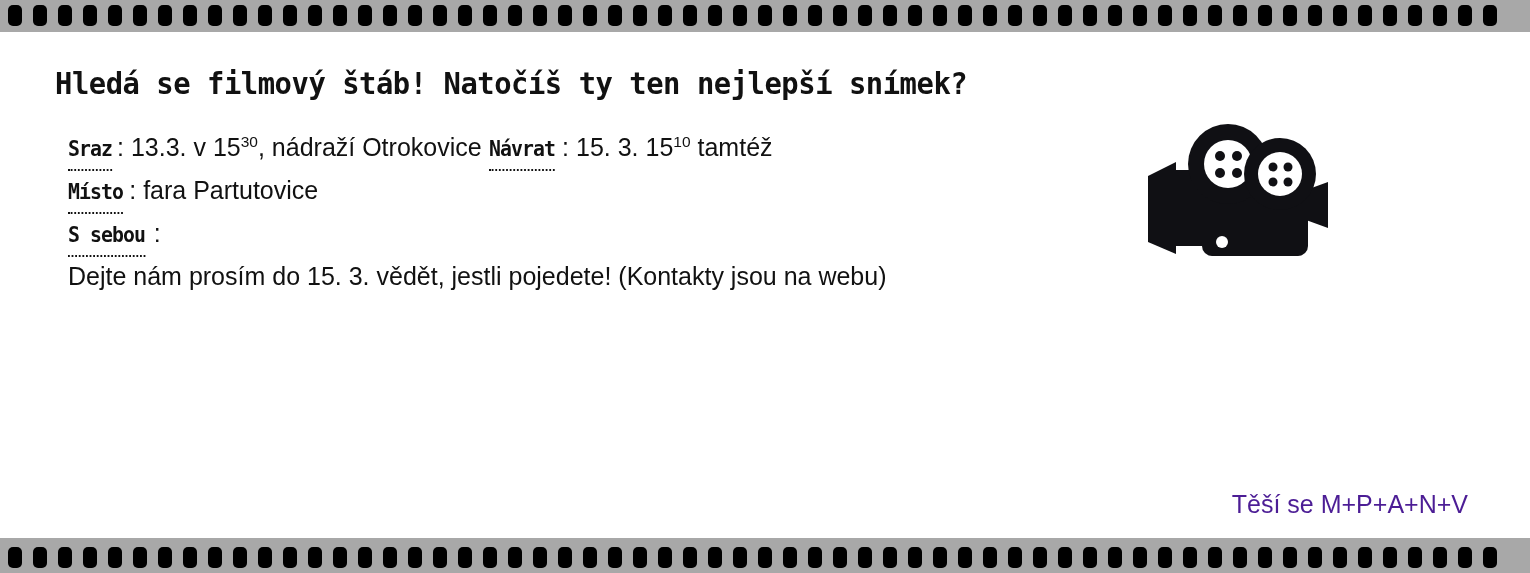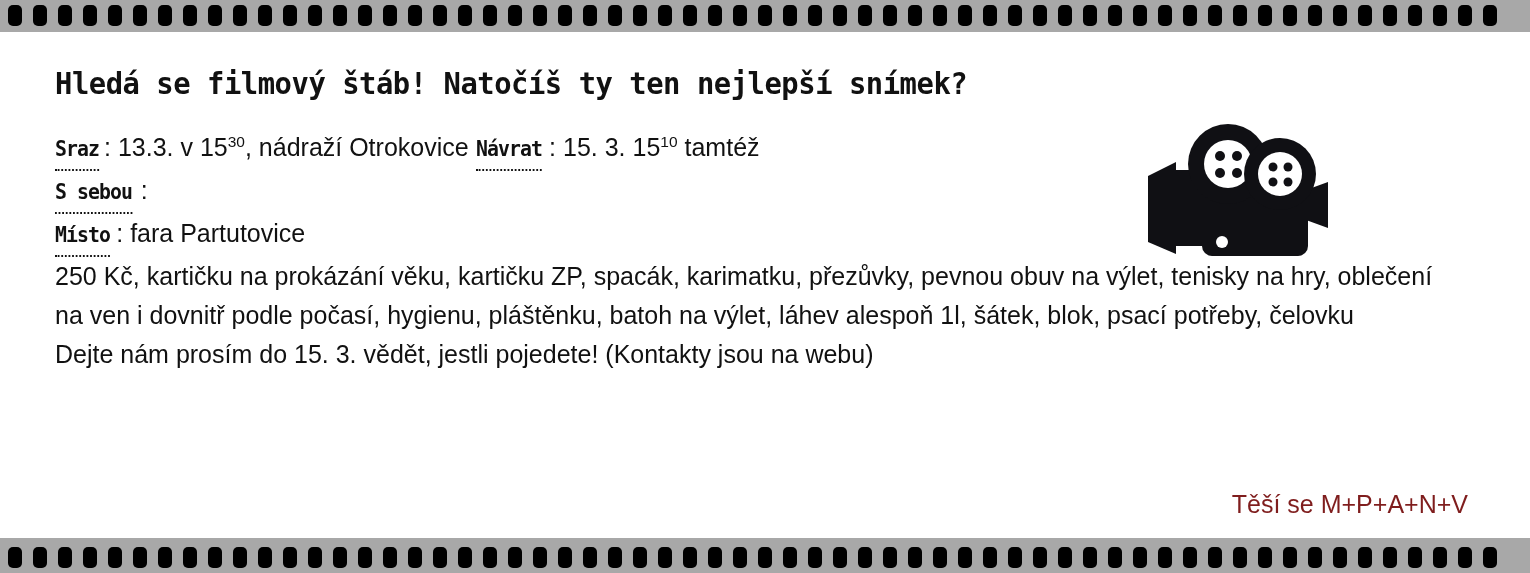--- a/index.html
+++ b/index.html
@@ -77,20 +77,21 @@
     left: 55px;
     top: 96px;
     width: 1410px;
     color: #111111;
     font-family: "Liberation Sans", sans-serif;
     font-size: 25px;
     line-height: 39px;
   }
   .line {
     white-space: normal;
+    margin-left: 13px;
   }
   .label {
     font-family: "DejaVu Sans Mono", monospace;
     font-weight: bold;
     font-size: 22px;
     letter-spacing: -1px;
     border-bottom: 2px dotted #111111;
     padding-bottom: 1px;
     transform: scaleX(0.9);
     display: inline-block;
@@ -108,21 +109,21 @@
   }
   .items-block {
     display: block;
   }
   .signature {
     position: absolute;
     right: 62px;
     top: 458px;
     font-family: "Liberation Sans", sans-serif;
     font-size: 25px;
-    color: #7f1d1d;
+    color: #4c1d95;
     white-space: nowrap;
   }
   
   .camera-icon {
     position: absolute;
     left: 1146px;
     top: 92px;
     width: 190px;
     height: 138px;
   }
@@ -201,28 +202,27 @@
 
     <div class="title">Hledá se filmový štáb! Natočíš ty ten nejlepší snímek?</div>
 
     <div class="body-text">
 
       <div class="line">
         <span class="label">Sraz</span><span class="plain">: </span><span class="plain">13.3. v 15</span><sup>30</sup><span class="plain">, nádraží Otrokovice </span><span class="label">Návrat</span><span class="plain">: </span><span class="plain">15. 3. 15</span><sup>10</sup><span class="plain"> tamtéž</span>
       </div>
 
       <div class="line">
+        <span class="label">Místo</span><span class="plain">:  fara Partutovice</span>
+      </div>
+
+      <div class="line">
         <span class="label">S sebou</span><span class="plain">:</span>
       </div>
 
-      <div class="line">
-        <span class="label">Místo</span><span class="plain">:  fara Partutovice</span>
-      </div>
-
-      <div class="line items-block"> 250 Kč, kartičku na prokázání věku, kartičku ZP, spacák, karimatku, přezůvky, pevnou obuv na výlet, tenisky na hry, oblečení na ven i dovnitř podle počasí, hygienu, pláštěnku, batoh na výlet, láhev alespoň 1l, šátek, blok, psací potřeby, čelovku</div>
 
 
 
       <div class="line">Dejte nám prosím do 15. 3. vědět, jestli pojedete! (Kontakty jsou na webu)</div>
 
     </div>
 
     <div class="signature">Těší se M+P+A+N+V</div>
 
     <div class="camera-icon">

